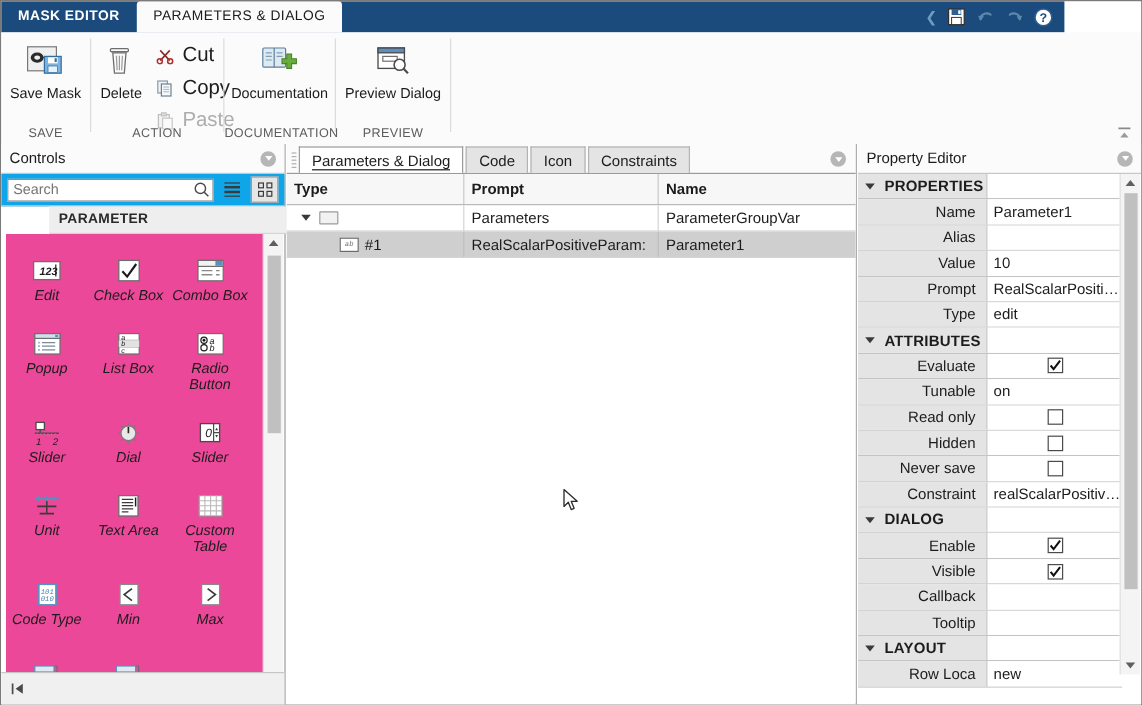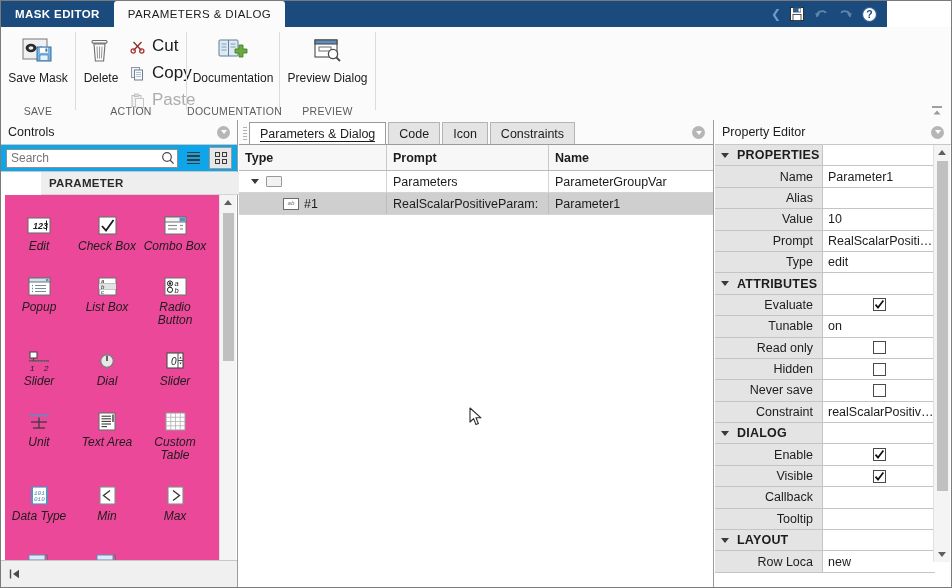--- a/index.html
+++ b/index.html
@@ -505,21 +505,21 @@
           <div class="pitem">
             <div class="pic">
               <svg width="30" height="22" viewBox="0 0 30 22">
                   <rect x="8" y="2" width="15" height="17" fill="#ffffff" stroke="#5b8fbf" stroke-width="1.2"></rect>
                   <line x1="8" y1="2" x2="8" y2="19" stroke="#5b8fbf" stroke-width="2"></line>
                   <line x1="23" y1="2" x2="23" y2="19" stroke="#5b8fbf" stroke-width="2"></line>
                   <text x="10" y="9.6" font-size="6" font-family="Liberation Mono, monospace" fill="#4a7fae">101</text>
                   <text x="10" y="16" font-size="6" font-family="Liberation Mono, monospace" fill="#4a7fae">010</text>
                 </svg>
             </div>
-            <div class="plabel">Data Type</div>
+            <div class="plabel">Code Type</div>
           </div>
 
           <div class="pitem">
             <div class="pic">
               <svg width="30" height="22" viewBox="0 0 30 22">
                   <rect x="8" y="2" width="15" height="17" fill="#ffffff" stroke="#8a8a8a" stroke-width="1.1"></rect>
                   <path d="M18 5.5 L11.5 10.5 L18 15.5" stroke="#3a3a3a" stroke-width="1.4" fill="none"></path>
                 </svg>
             </div>
             <div class="plabel">Min</div>

